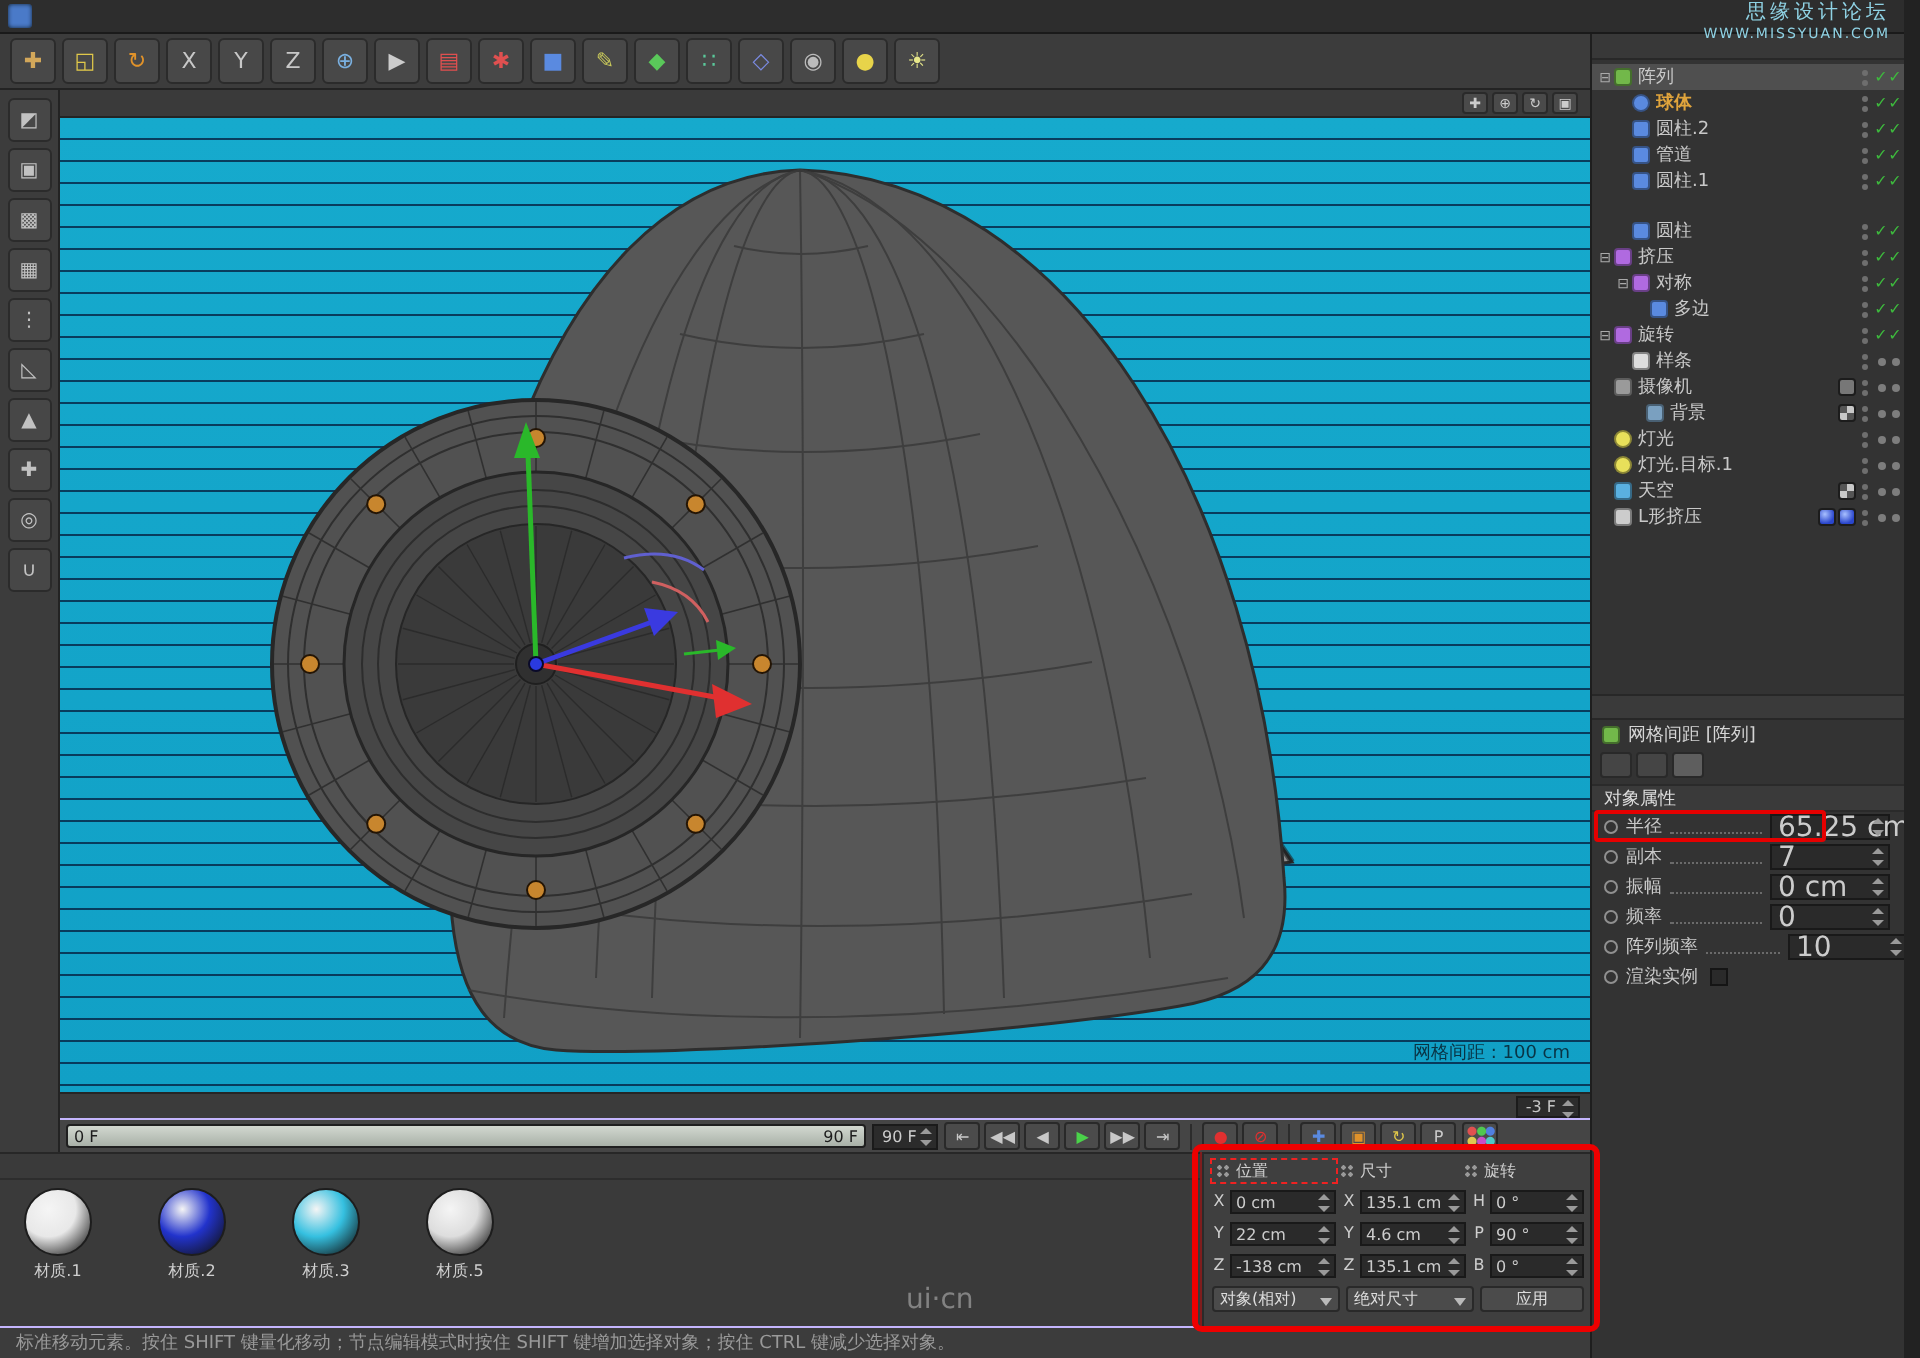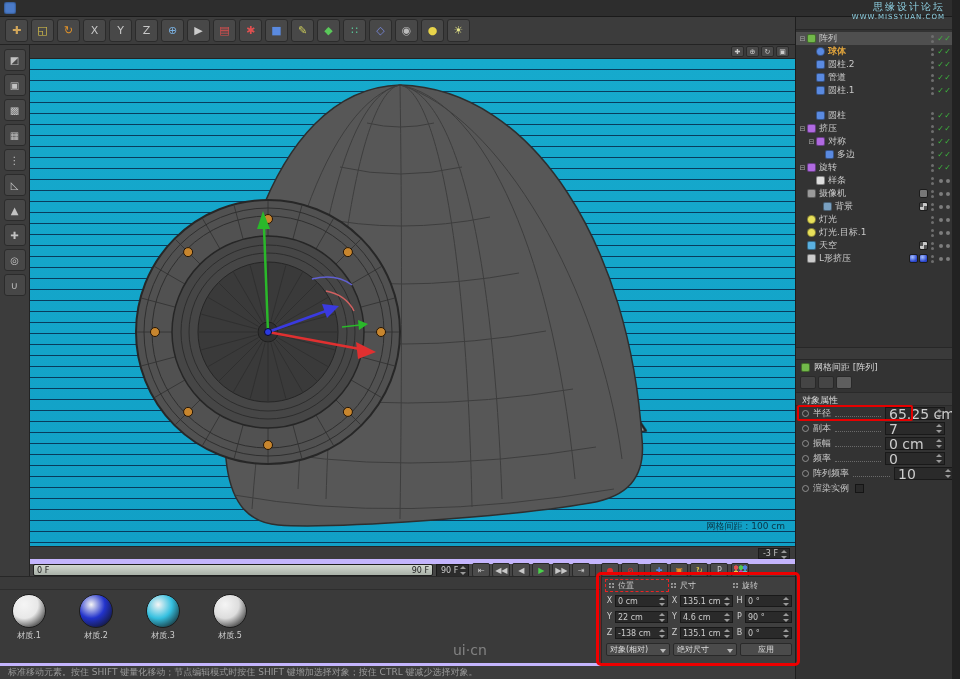--- a/index.html
+++ b/index.html
@@ -33,21 +33,21 @@
   
   .ruler{position:absolute;left:30px;top:546px;width:765px;height:13px;background:#3b3b3b;border-top:1px solid #252525;z-index:3}
   .ticks{position:absolute;left:18px;top:1px;width:608px;display:flex;justify-content:space-between;font-size:8px;color:#b5b5b5}
   .tick{min-width:10px;text-align:center}
   .offset-field{position:absolute;right:5px;top:1px;height:11px;line-height:10px;background:#2c2c2c;border:1px solid #1b1b1b;color:#c5c5c5;font-size:8px;padding:0 11px 0 4px}
   .spin{position:absolute;right:1px;top:1px;width:7px;height:9px}
   .spin::before,.spin::after{content:"";position:absolute;left:0;border-left:3px solid transparent;border-right:3px solid transparent}
   .spin::before{top:0;border-bottom:3px solid #9a9a9a}
   .spin::after{bottom:0;border-top:3px solid #9a9a9a}
 
-  .playbar{position:absolute;left:30px;top:559px;width:765px;height:17px;background:#454545;border-top:5px solid #c4b5fd;display:flex;align-items:center;gap:3px;padding:0 3px;z-index:3}
+  .playbar{position:absolute;left:30px;top:559px;width:765px;height:17px;background:#454545;border-top:1px solid #c4b5fd;display:flex;align-items:center;gap:3px;padding:0 3px;z-index:3}
   .slider{position:relative;width:400px;height:12px;background:linear-gradient(#d2d8d0,#a9b1a8);border:1px solid #1f1f1f;border-radius:2px;color:#1d1d1d;font-size:8px;flex:none}
   .slider .s-left{position:absolute;left:3px;top:1px}
   .slider .s-right{position:absolute;right:3px;top:1px}
   .frame-field{position:relative;height:13px;line-height:12px;min-width:32px;background:#2b2b2b;border:1px solid #1a1a1a;color:#ccc;font-size:8px;padding:0 10px 0 4px;flex:none}
   .tbtn{min-width:18px;height:14px;background:#4b4b4b;border:1px solid #292929;border-radius:2px;display:flex;align-items:center;justify-content:center;font-size:8px;color:#c8c8c8;flex:none}
   .pb-sep{width:1px;height:13px;background:#2c2c2c;margin:0 2px;flex:none}
   .palette-btn{width:18px;height:14px;border:1px solid #292929;border-radius:2px;flex:none;background:
      radial-gradient(circle at 25% 30%, #e05050 0 2px, transparent 2.5px),
      radial-gradient(circle at 55% 30%, #50c850 0 2px, transparent 2.5px),
      radial-gradient(circle at 82% 30%, #5080e0 0 2px, transparent 2.5px),
@@ -78,21 +78,21 @@
   .cfield{display:flex;align-items:center;gap:2px;font-size:8px}
   .caxis{width:7px;text-align:center;color:#cfcfcf}
   .cinput{position:relative;flex:1;height:12px;line-height:11px;background:#2a2a2a;border:1px solid #191919;color:#ccc;padding:0 9px 0 2px;white-space:nowrap;overflow:hidden}
   .coord-bottom{display:flex;gap:3px;margin-top:3px}
   .cdrop{position:relative;height:13px;line-height:12px;background:#4b4b4b;border:1px solid #292929;border-radius:2px;font-size:8px;color:#ddd;padding:0 12px 0 3px;flex:none}
   .cdrop::after{content:"";position:absolute;right:3px;top:5px;border-left:3px solid transparent;border-right:3px solid transparent;border-top:4px solid #bbb}
   .capply{height:13px;line-height:12px;background:#4b4b4b;border:1px solid #292929;border-radius:2px;font-size:8px;color:#ddd;text-align:center;flex:1}
   .red-box{position:absolute;left:596px;top:572px;width:204px;height:94px;border:3px solid #ee0000;border-radius:5px;pointer-events:none;z-index:60}
 
   
-  .statusbar{position:absolute;left:0;top:663px;width:795px;height:16px;background:#3c3c3c;border-top:3px solid #c4b5fd;display:flex;align-items:center;padding:0 8px;color:#999;z-index:3}
+  .statusbar{position:absolute;left:0;top:663px;width:795px;height:16px;background:#3c3c3c;border-top:1px solid #c4b5fd;display:flex;align-items:center;padding:0 8px;color:#999;z-index:3}
 
   
   .rightpanel{position:absolute;left:795px;top:17px;width:165px;height:662px;background:#333;border-left:1px solid #1e1e1e;display:flex;flex-direction:column;z-index:4}
   .om-menu{height:13px;background:#383838;border-bottom:1px solid #282828;display:flex;align-items:center;gap:8px;padding:0 6px;flex:none}
   .om-list{position:relative;height:230px;flex:none;padding-top:2px}
   .om-row{display:flex;align-items:center;height:13px;padding-right:9px}
   .om-row.on{background:#4f4f4f}
   .om-expand{width:9px;font-size:7px;color:#aaa;text-align:center;flex:none}
   .om-icon{width:9px;height:9px;border-radius:2px;margin-right:3px;flex:none;background:#888;border:1px solid rgba(0,0,0,.4)}
   .ic-array{background:#72b84a}.ic-sphere{background:#5a8ae0;border-radius:50%}

